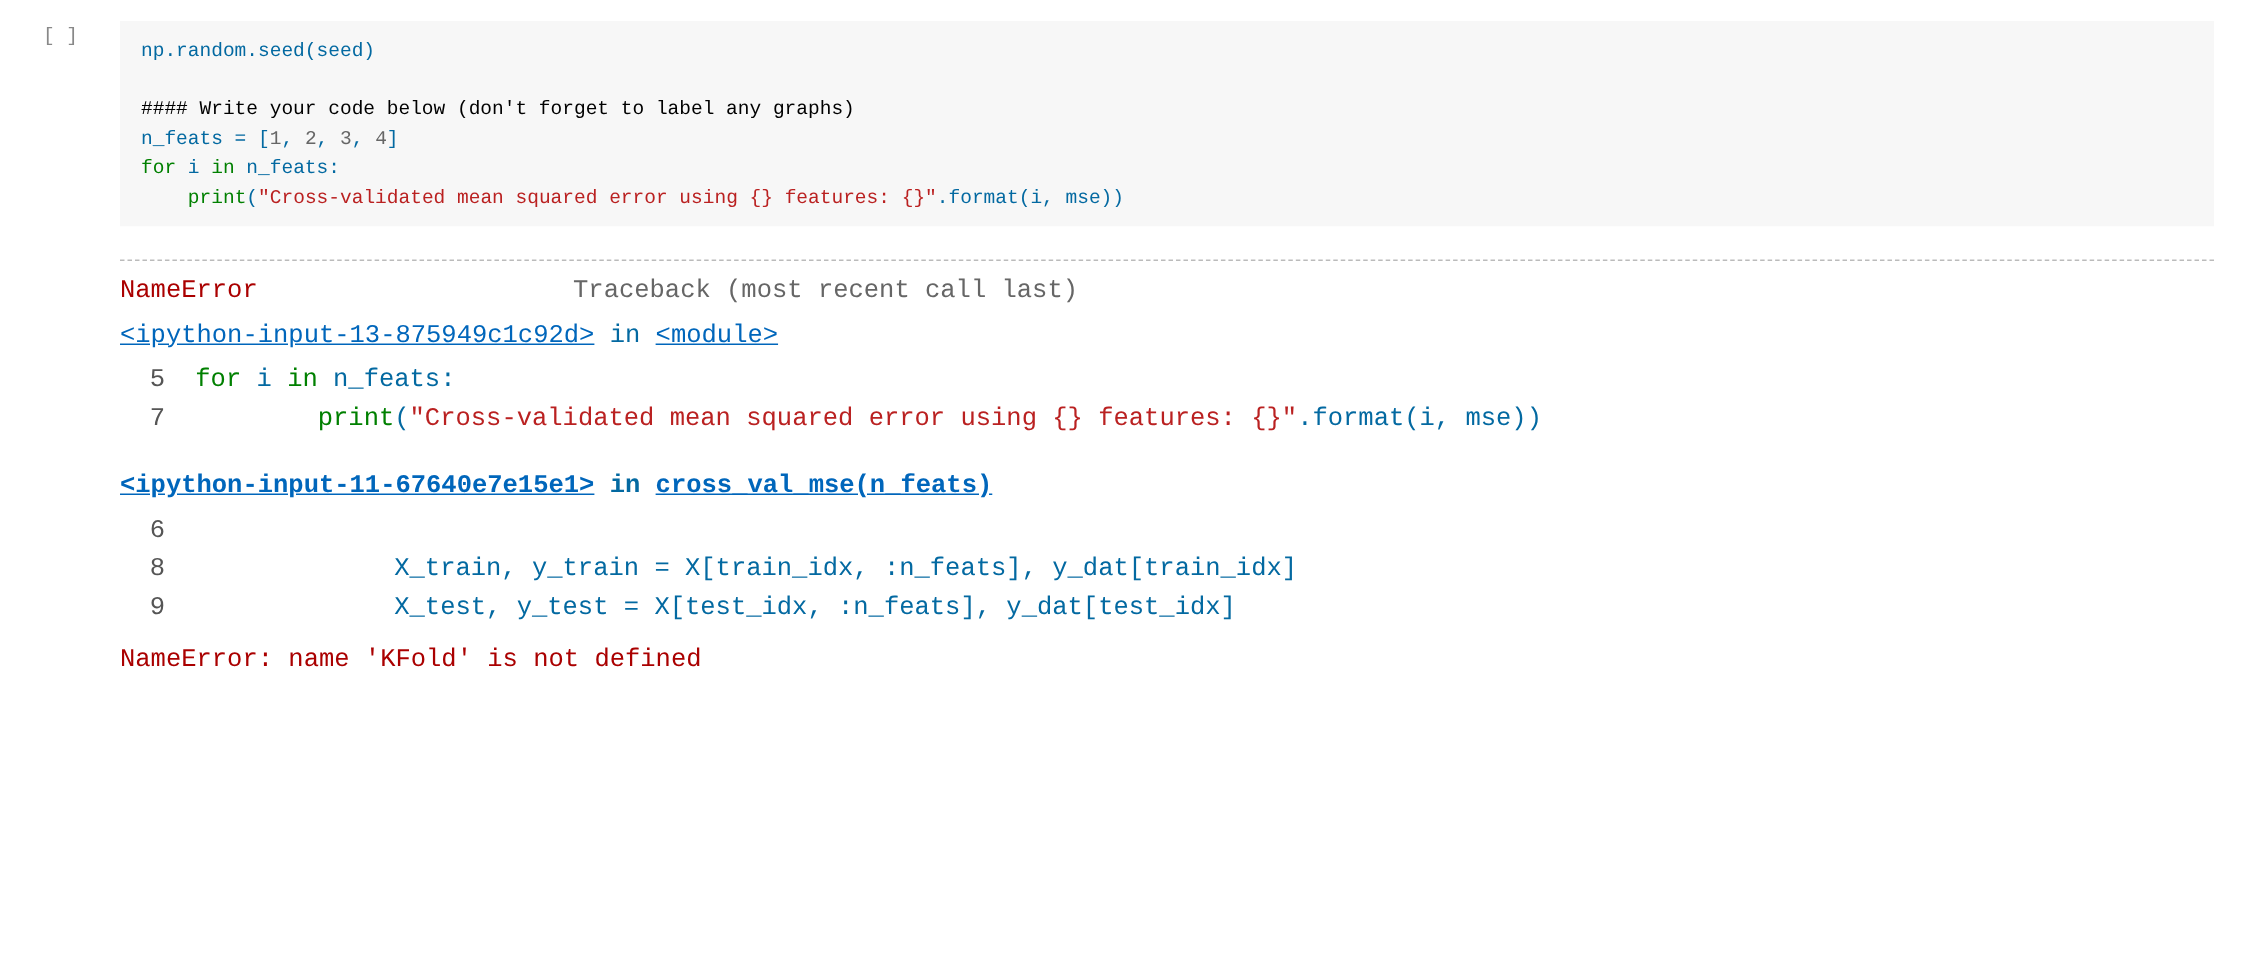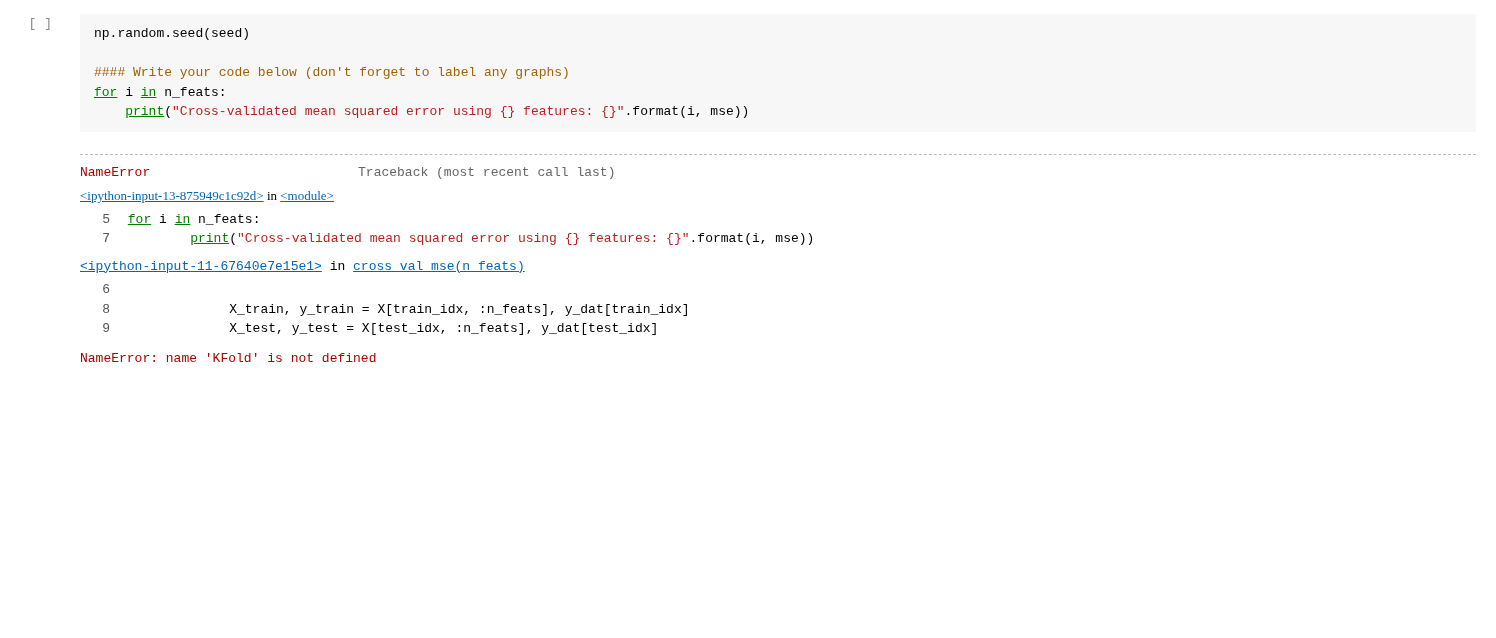--- a/index.html
+++ b/index.html
@@ -64,34 +64,34 @@
       border-top: 1px dashed #bbbbbb;
       margin: 12px 0 8px 0;
     }
 
     .line {
       display: block;
       white-space: pre;
     }
 
     
-    .kw { color: #008000; font-weight: normal; text-decoration: underline; }
-    .comment { color: #a16207; }
+    .kw { color: #008000; font-weight: normal; }
+    .comment { color: #000000; }
     .string { color: #ba2121; }
     .number { color: #666666; }
-    .plain { color: #000000; }
+    .plain { color: #0369a1; }
     .error-link { color: #0066bb; text-decoration: underline; cursor: pointer; }
     .error-arrow { color: #aa0000; }
     .error-name { color: #aa0000; }
     .error-msg { color: #aa0000; }
 
     .output-block {
       margin-top: 0;
       font-family: 'Courier New', Courier, monospace;
-      font-size: 13px;
+      font-size: 17px;
     }
 
     .lineno {
       display: inline-block;
       width: 30px;
       text-align: right;
       color: #555555;
       margin-right: 10px;
     }
 
@@ -106,44 +106,45 @@
 <div class="notebook-cell">
   <div class="cell-gutter">
     <span class="cell-label">[ ]</span>
   </div>
   <div class="cell-content">
 
     <div class="code-area">
       <span class="line"><span class="plain">np.random.seed(seed)</span></span>
       <span class="line">&nbsp;</span>
       <span class="line"><span class="comment">#### Write your code below (don't forget to label any graphs)</span></span>
+      <span class="line"><span class="plain">n_feats = [</span><span class="number">1</span><span class="plain">, </span><span class="number">2</span><span class="plain">, </span><span class="number">3</span><span class="plain">, </span><span class="number">4</span><span class="plain">]</span></span>
       <span class="line"><span class="kw" style="color:#008000;">for</span><span class="plain"> i </span><span class="kw" style="color:#008000;">in</span><span class="plain"> n_feats:</span></span>
       <span class="line"><span class="plain">    </span><span class="kw" style="color:#008000;">print</span><span class="plain">(</span><span class="string">"Cross-validated mean squared error using {} features: {}"</span><span class="plain">.format(i, mse))</span></span>
     </div>
 
     <div class="output-block error-area">
       <hr class="divider">
 
       <div>
         <span class="error-name">NameError</span>
         <span style="color:#666666; margin-left: 200px;">Traceback (most recent call last)</span>
       </div>
 
-      <div style="margin-top:4px;font-family:Liberation Serif, serif;">
+      <div style="margin-top:4px;">
         <a class="error-link">&lt;ipython-input-13-875949c1c92d&gt;</a>
         <span class="plain"> in </span>
         <span class="error-link" style="color:#0066bb;">&lt;module&gt;</span>
       </div>
 
       <div style="margin-top:4px;">
         <span class="line"><span class="lineno">5</span><span class="plain"> </span><span class="kw" style="color:#008000;">for</span><span class="plain"> i </span><span class="kw" style="color:#008000;">in</span><span class="plain"> n_feats:</span></span>
         <span class="line"><span class="lineno">7</span><span class="plain">         </span><span class="kw" style="color:#008000;">print</span><span class="plain">(</span><span class="string">"Cross-validated mean squared error using {} features: {}"</span><span class="plain">.format(i, mse))</span></span>
       </div>
 
-      <div style="margin-top:8px;">
+      <div style="margin-top:20px;font-weight:bold;">
         <a class="error-link">&lt;ipython-input-11-67640e7e15e1&gt;</a>
         <span class="plain"> in </span>
         <span class="error-link" style="color:#0066bb;">cross_val_mse(n_feats)</span>
       </div>
 
       <div style="margin-top:4px;">
         <span class="line"><span class="lineno">6</span></span>
         <span class="line"><span class="lineno">8</span><span class="plain">              X_train, y_train = X[train_idx, :n_feats], y_dat[train_idx]</span></span>
         <span class="line"><span class="lineno">9</span><span class="plain">              X_test, y_test = X[test_idx, :n_feats], y_dat[test_idx]</span></span>
       </div>

